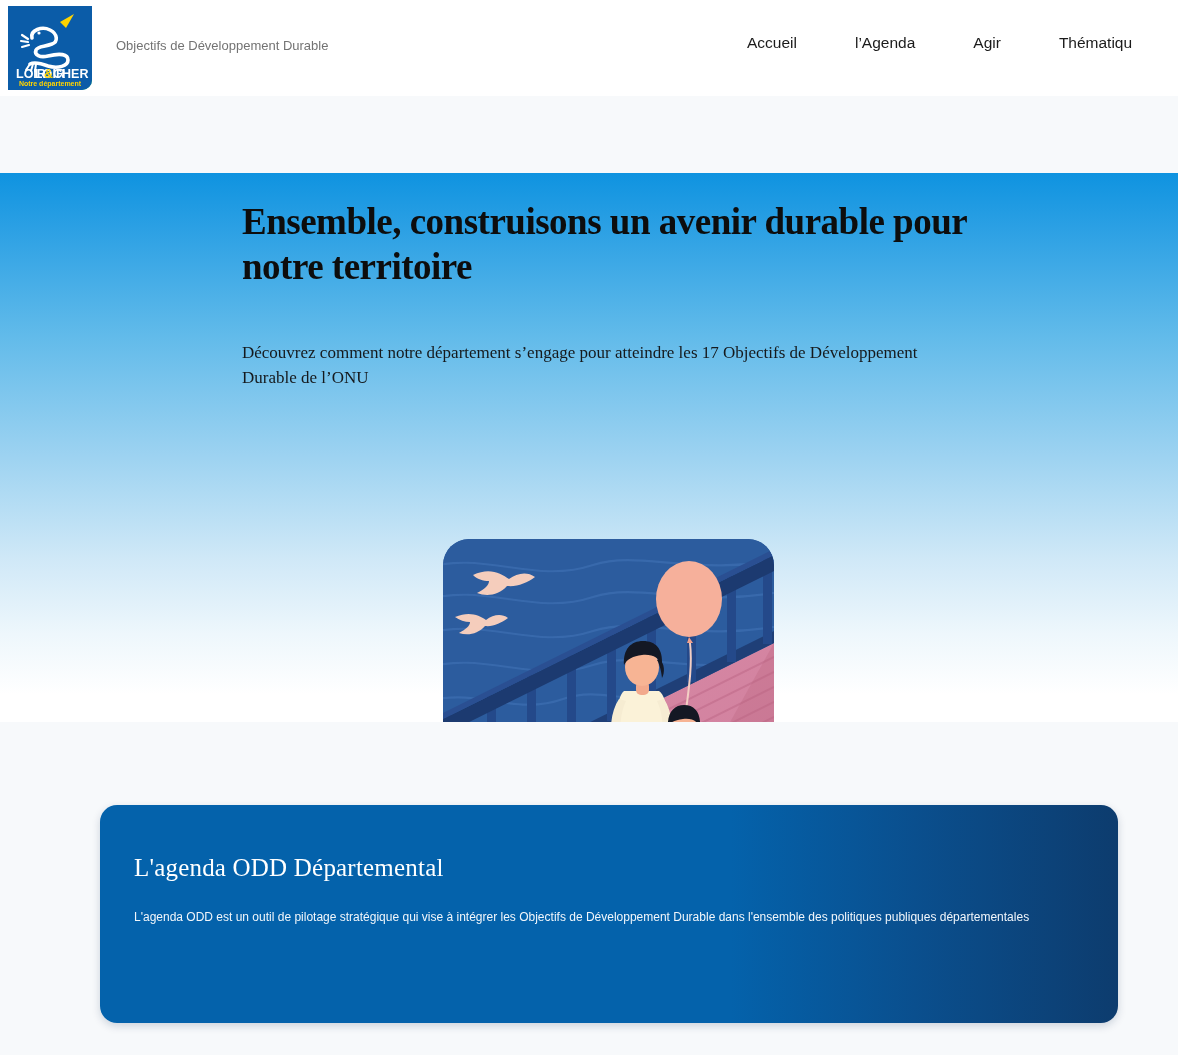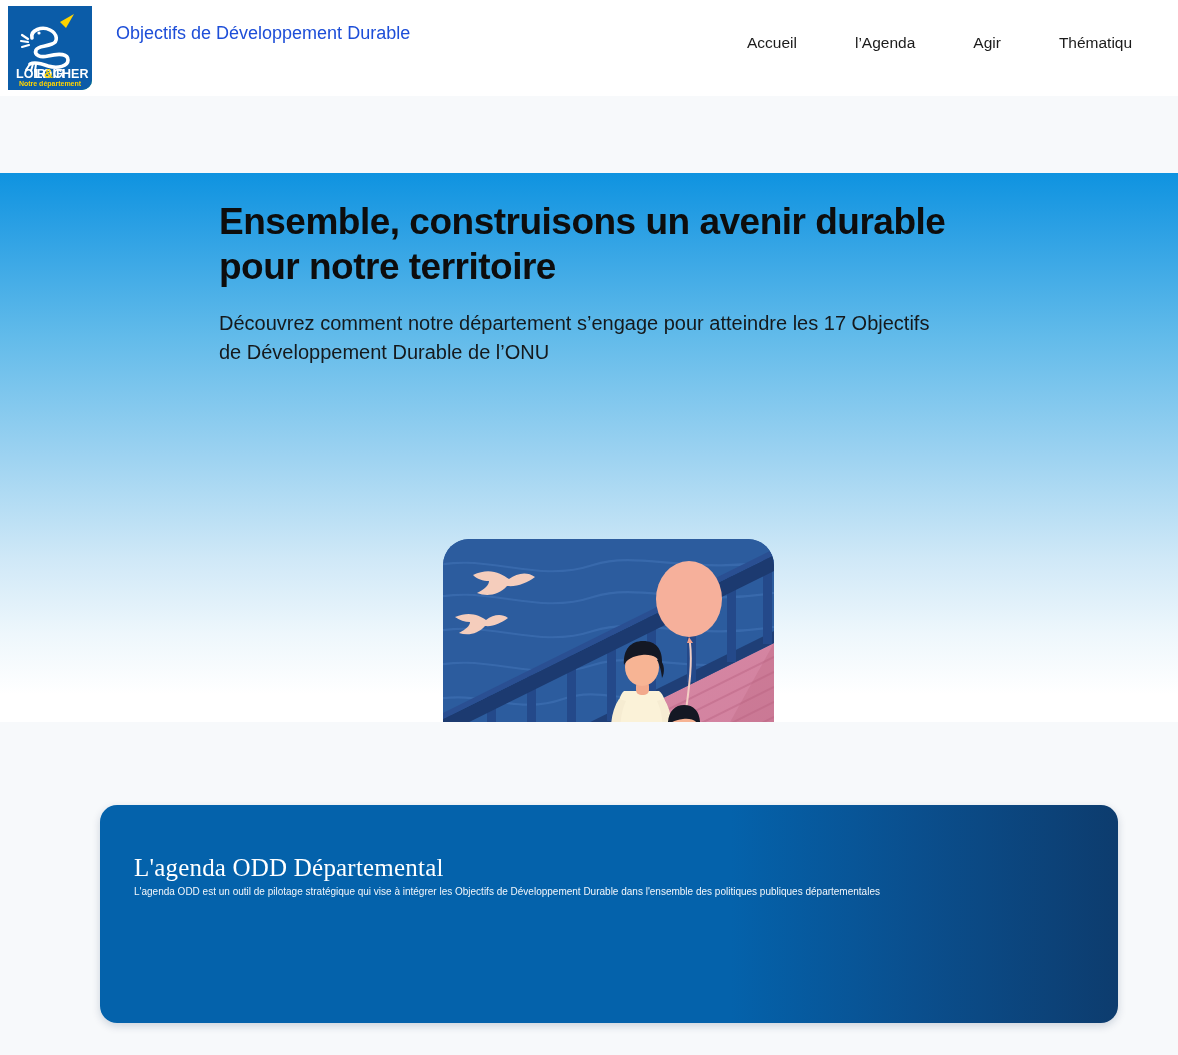--- a/index.html
+++ b/index.html
@@ -43,24 +43,24 @@
     justify-content: center;
   }
   .brand-title {
     font-size: 22px;
     font-weight: bold;
     color: #111111;
     letter-spacing: -0.2px;
     line-height: 1.15;
   }
   .brand-sub {
-    font-size: 18px;
-    color: #1d4ed8;
+    font-size: 13px;
+    color: #737373;
     line-height: 1.3;
-    margin-top: 2px;
+    margin-top: 18px;
   }
 
   .main-nav {
     position: absolute;
     left: 747px;
     top: 34px;
     display: flex;
     align-items: center;
     white-space: nowrap;
   }
@@ -92,34 +92,35 @@
         #9ed3f1 52%,
         #cfe8f7 70%,
         #eef7fc 84%,
         #ffffff 95%,
         #ffffff 100%);
     overflow: hidden;
   }
 
   .hero-inner {
     position: absolute;
-    left: 219px;
+    left: 242px;
     top: 26px;
     width: 740px;
+    font-family: Liberation Serif, serif;
   }
   .hero-title {
     font-size: 37px;
     font-weight: bold;
     color: #0d0d0d;
     line-height: 1.22;
     letter-spacing: -0.5px;
   }
   .hero-sub {
-    margin-top: 20px;
-    font-size: 20px;
+    margin-top: 52px;
+    font-size: 17px;
     color: #15191c;
     line-height: 1.45;
     max-width: 715px;
   }
 
   
   .hero-illustration {
     position: absolute;
     left: 443px;
     top: 366px;
@@ -153,21 +154,22 @@
     overflow: hidden;
   }
   .odd-card-title {
     font-family: "Liberation Serif", "DejaVu Serif", serif;
     font-size: 25px;
     color: #ffffff;
     line-height: 1.2;
     letter-spacing: 0.2px;
   }
   .odd-card-body {
-    font-size: 10px;
+    margin-top: 24px;
+    font-size: 12px;
     color: #f1f6fb;
     line-height: 1.75;
     max-width: 945px;
   }
 </style>
 </head>
 <body>
 
 <header class="site-header">
 

